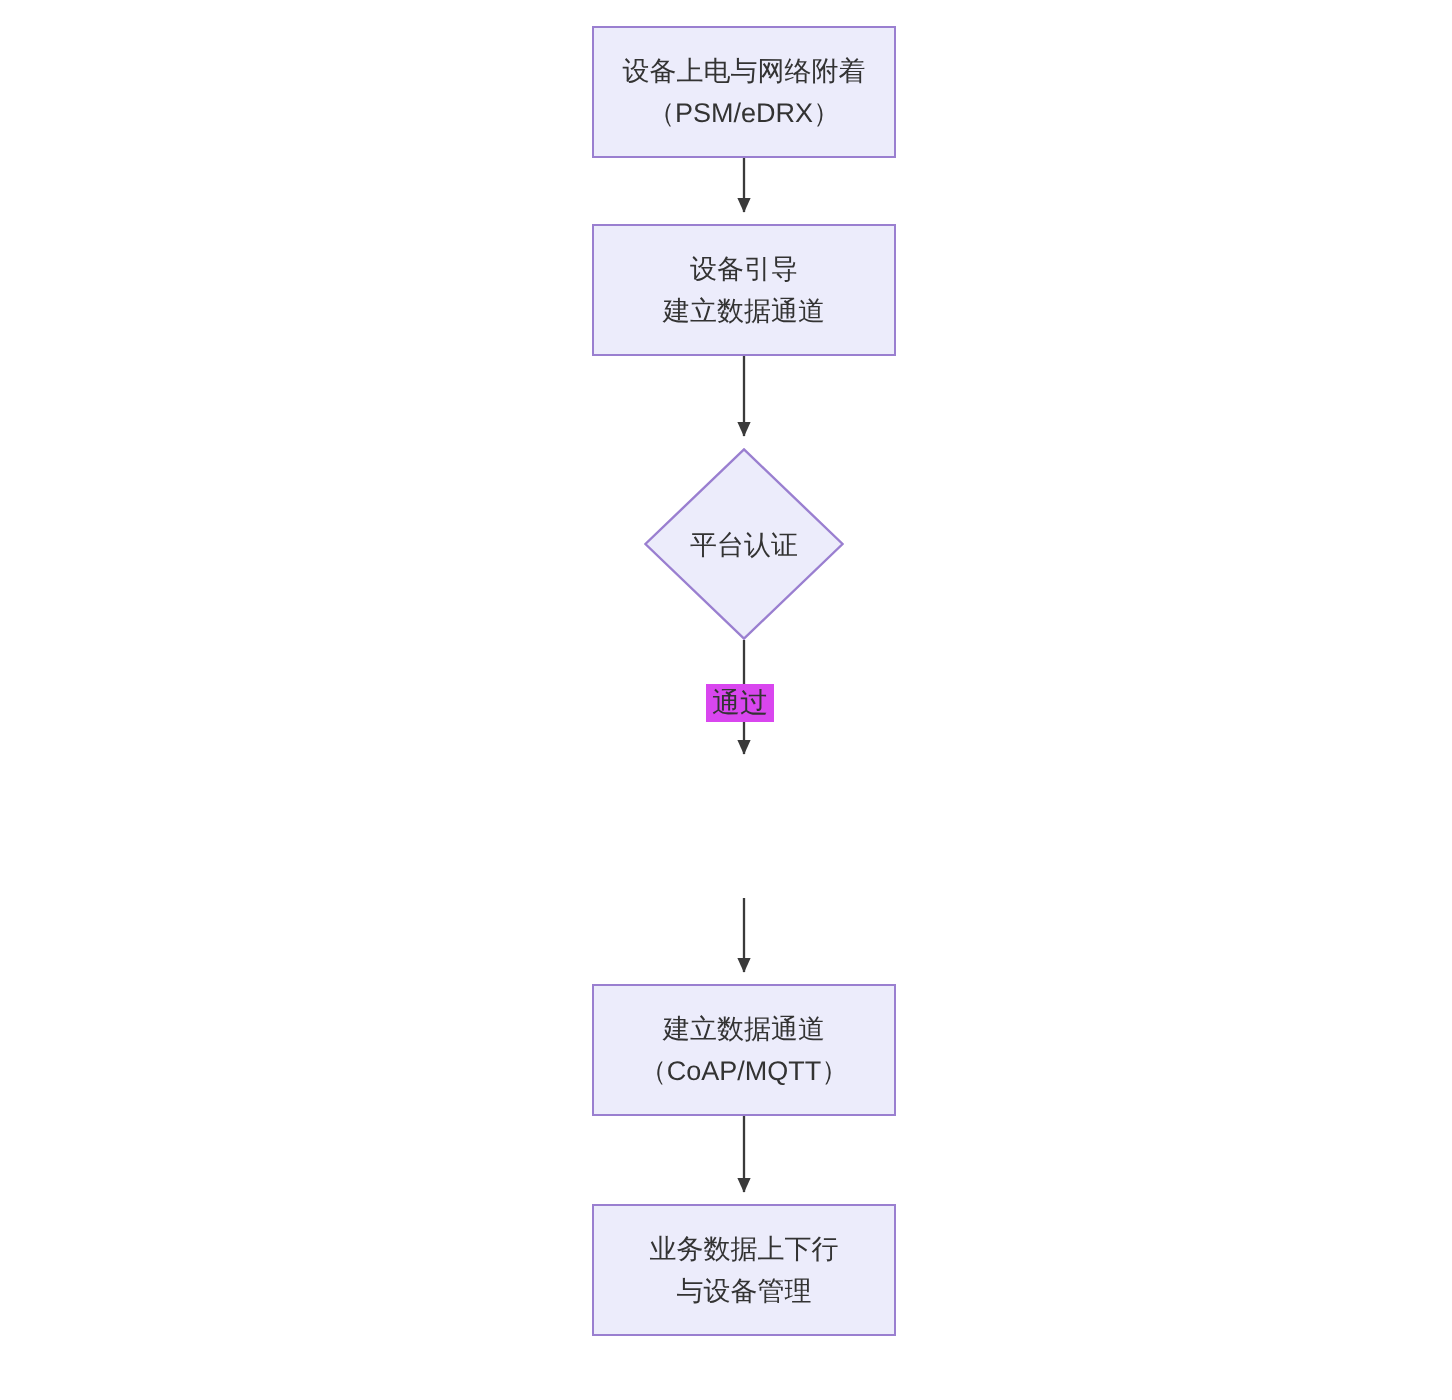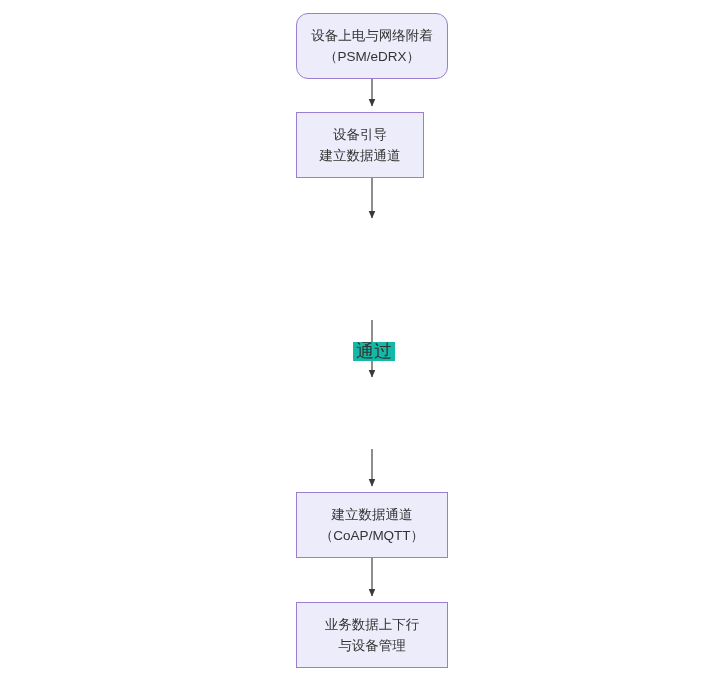--- a/index.html
+++ b/index.html
@@ -66,23 +66,23 @@
     position: absolute;
     inset: 0;
   }
   .decision .decision-label {
     position: relative;
     z-index: 2;
   }
 
   .edge-label {
     position: absolute;
-    background: #14b8a6;
+    background: #d946ef;
     color: #333333;
-    font-size: 18px;
+    font-size: 14px;
     line-height: 17px;
     padding: 1px 3px;
     white-space: nowrap;
     z-index: 3;
   }
 </style>
 </head>
 <body>
 
 <div id="flow-canvas">
@@ -96,30 +96,36 @@
 
     <g stroke="#3a3a3a" stroke-width="1.15" fill="none">
       <line x1="372" y1="79" x2="372" y2="106" marker-end="url(#arrowhead)"></line>
       <line x1="372" y1="178" x2="372" y2="218" marker-end="url(#arrowhead)"></line>
       <line x1="372" y1="320" x2="372" y2="377" marker-end="url(#arrowhead)"></line>
       <line x1="372" y1="449" x2="372" y2="486" marker-end="url(#arrowhead)"></line>
       <line x1="372" y1="558" x2="372" y2="596" marker-end="url(#arrowhead)"></line>
     </g>
   </svg>
 
-  <div class="node" style="left:296px; top:13px; width:152px; height:66px;border-radius:12px;">
+  <div class="node" style="left:296px; top:13px; width:152px; height:66px;">
     <span class="line">设备上电与网络附着</span>
     <span class="line">（PSM/eDRX）</span>
   </div>
 
-  <div class="node" style="left:296px; top:112px; width:128px; height:66px;">
+  <div class="node" style="left:296px; top:112px; width:152px; height:66px;">
     <span class="line">设备引导</span>
     <span class="line">建立数据通道</span>
   </div>
 
+  <div class="decision" style="left:322px; top:224px; width:100px; height:96px;">
+    <svg class="diamond-shape" viewBox="0 0 100 96" preserveAspectRatio="none" xmlns="http://www.w3.org/2000/svg">
+      <polygon points="50,0.7 99.3,48 50,95.3 0.7,48" fill="#ececfb" stroke="#9a7fd0" stroke-width="1.2"></polygon>
+    </svg>
+    <span class="decision-label">平台认证</span>
+  </div>
 
   <div class="edge-label" style="left:353px; top:342px;">
     <span>通过</span>
   </div>
 
 
   <div class="node" style="left:296px; top:492px; width:152px; height:66px;">
     <span class="line">建立数据通道</span>
     <span class="line">（CoAP/MQTT）</span>
   </div>

